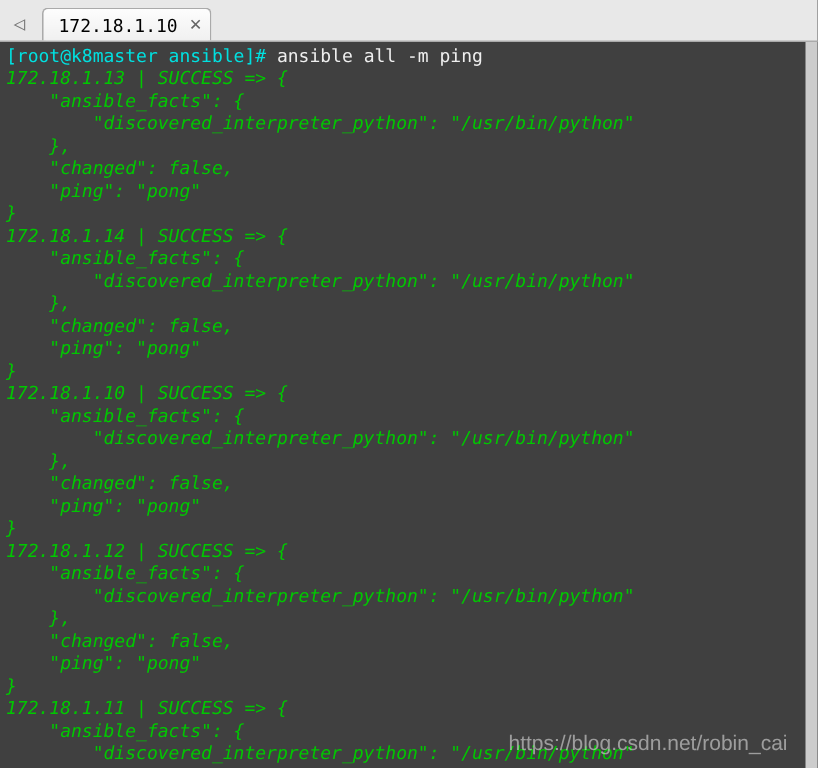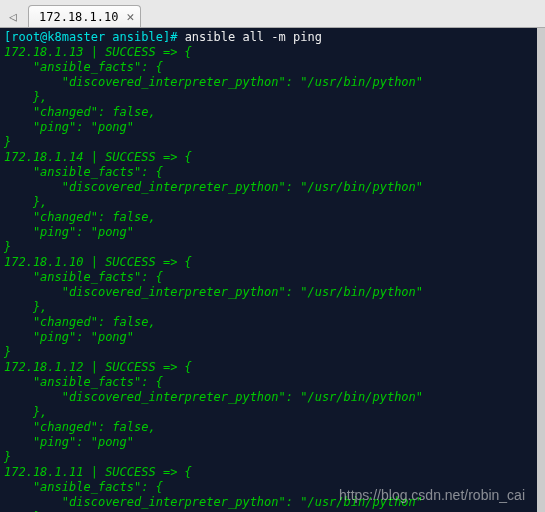--- a/index.html
+++ b/index.html
@@ -45,21 +45,21 @@
     cursor: pointer;
     font-size: 12px;
   }
   .tab-close {
     color: #666;
     cursor: pointer;
     font-size: 13px;
     line-height: 1;
   }
   .terminal {
-    background: #0f172a;
+    background: #404040;
     height: calc(512px - 28px);
     padding: 2px 4px;
     white-space: pre;
     line-height: 1.25;
     font-size: 12px;
     overflow: hidden;
     position: relative;
     border-right: 8px solid #cccccc;
   }
   .cyan { color: #00e0e0; }

